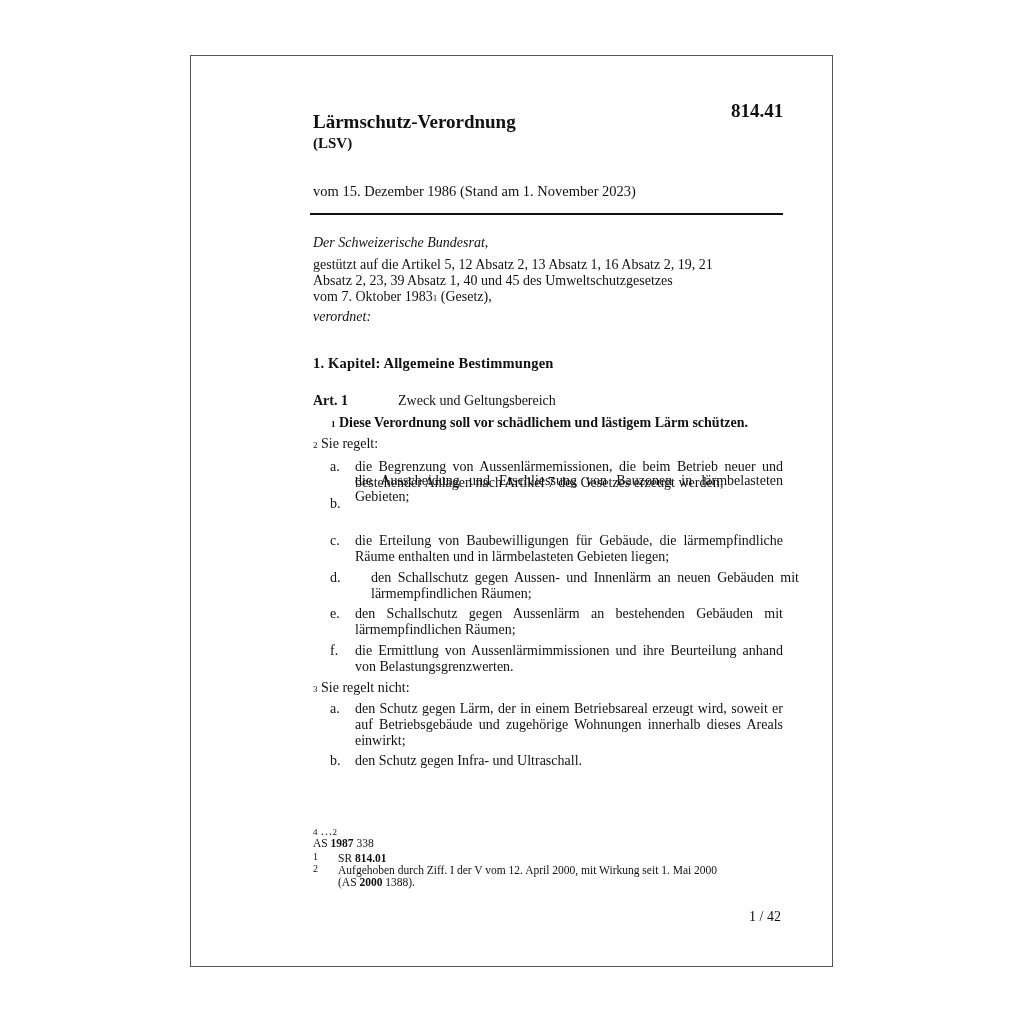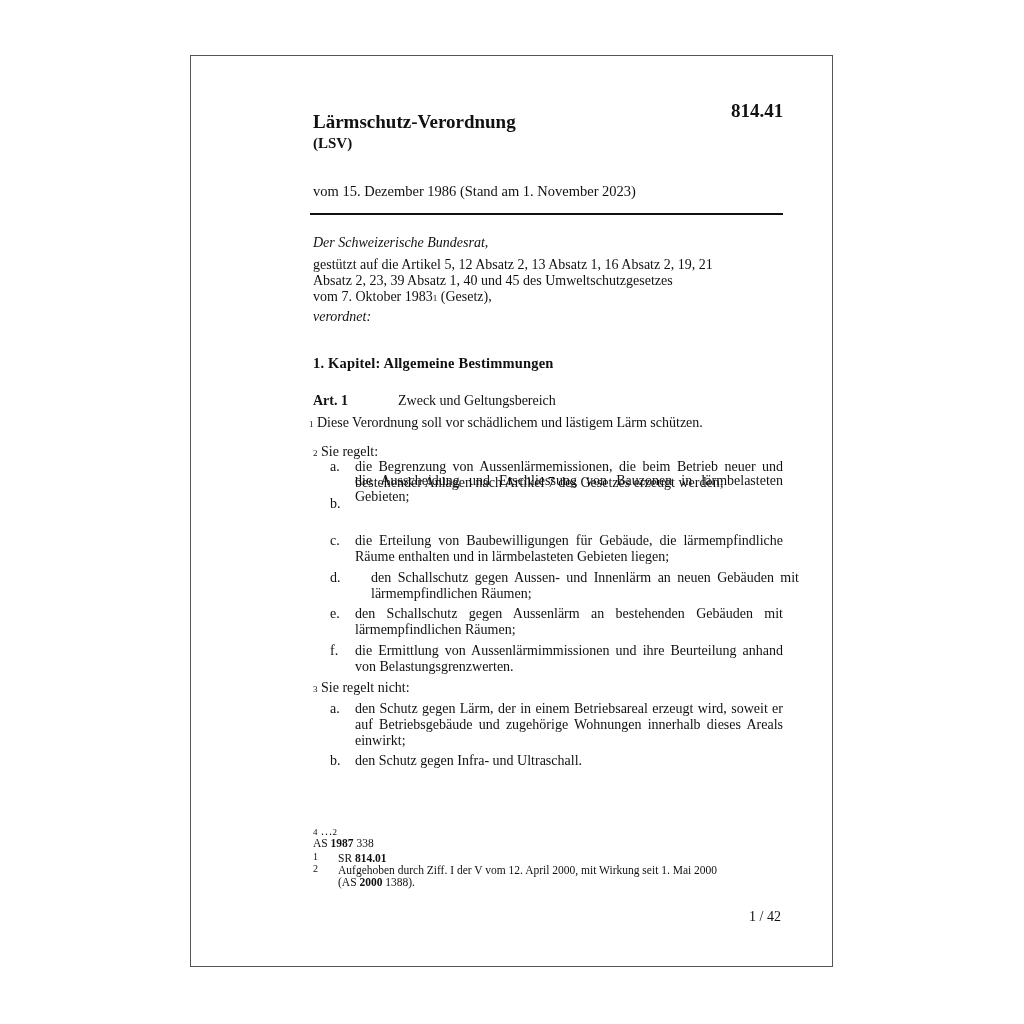--- a/index.html
+++ b/index.html
@@ -39,22 +39,22 @@
 <div class="abs t" style="left:313px;top:257px;">gestützt auf die Artikel 5, 12 Absatz 2, 13 Absatz 1, 16 Absatz 2, 19, 21</div>
 <div class="abs t" style="left:313px;top:273px;text-align:right;">Absatz 2, 23, 39 Absatz 1, 40 und 45 des Umweltschutzgesetzes</div>
 <div class="abs t" style="left:313px;top:289px;"><span>vom 7. Oktober 1983</span><sup>1</sup><span> (Gesetz),</span></div>
 <div class="abs t it" style="left:313px;top:309px;">verordnet:</div>
 
 <div class="abs chapter">1. Kapitel: Allgemeine Bestimmungen</div>
 
 <div class="abs art-num">Art. 1</div>
 <div class="abs art-title">Zweck und Geltungsbereich</div>
 
-<div class="abs t" style="left:309px;top:415px;"><sup>1</sup> <span>Diese Verordnung soll vor schädlichem und lästigem Lärm schützen.</span></div>
-<div class="abs t" style="left:313px;top:436px;margin-top:8px;"><sup>2</sup> <span>Sie regelt:</span></div>
+<div class="abs t" style="left:331px;top:415px;font-weight:bold;"><sup>1</sup> <span>Diese Verordnung soll vor schädlichem und lästigem Lärm schützen.</span></div>
+<div class="abs t" style="left:313px;top:436px;"><sup>2</sup> <span>Sie regelt:</span></div>
 
 <div class="lbl" style="top:459px;">a.</div>
 <div class="item" style="top:459px;">die Begrenzung von Aussenlärmemissionen, die beim Betrieb neuer und bestehender Anlagen nach Artikel 7 des Gesetzes erzeugt werden;</div>
 <div class="lbl" style="top:496px;">b.</div>
 <div class="item" style="top:473px;">die Ausscheidung und Erschliessung von Bauzonen in lärmbelasteten Gebieten;</div>
 <div class="lbl" style="top:533px;">c.</div>
 <div class="item" style="top:533px;">die Erteilung von Baubewilligungen für Gebäude, die lärmempfindliche Räume enthalten und in lärmbelasteten Gebieten liegen;</div>
 <div class="lbl" style="top:570px;">d.</div>
 <div class="item" style="top:570px;margin-left:16px;">den Schallschutz gegen Aussen- und Innenlärm an neuen Gebäuden mit lärmempfindlichen Räumen;</div>
 <div class="lbl" style="top:606px;">e.</div>

